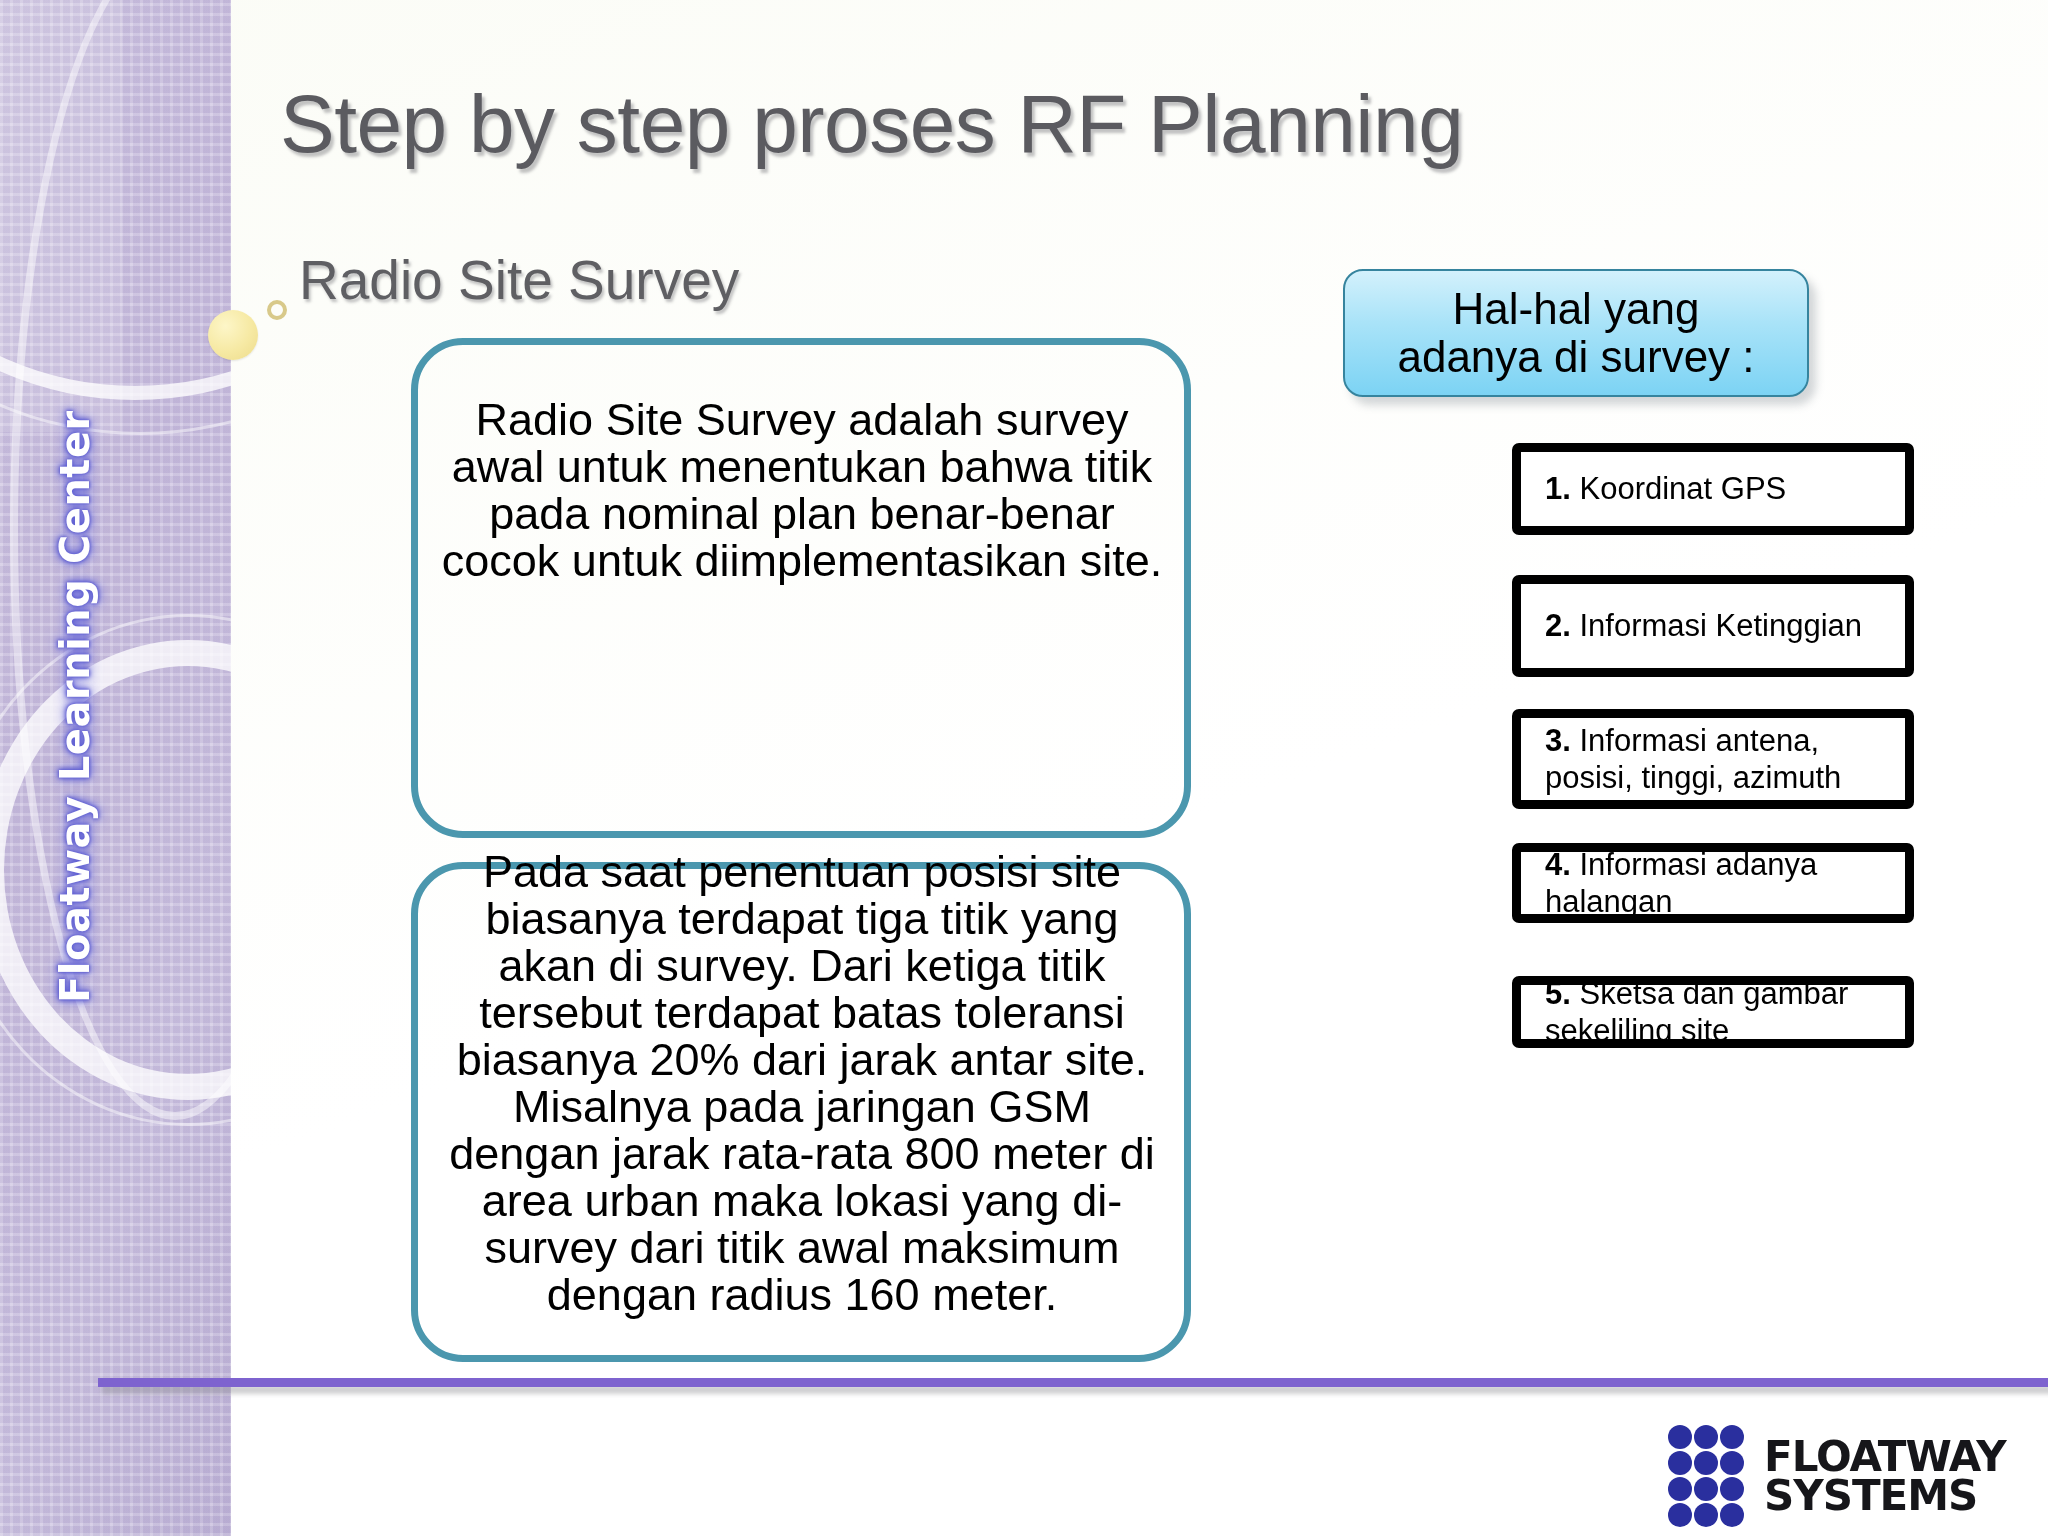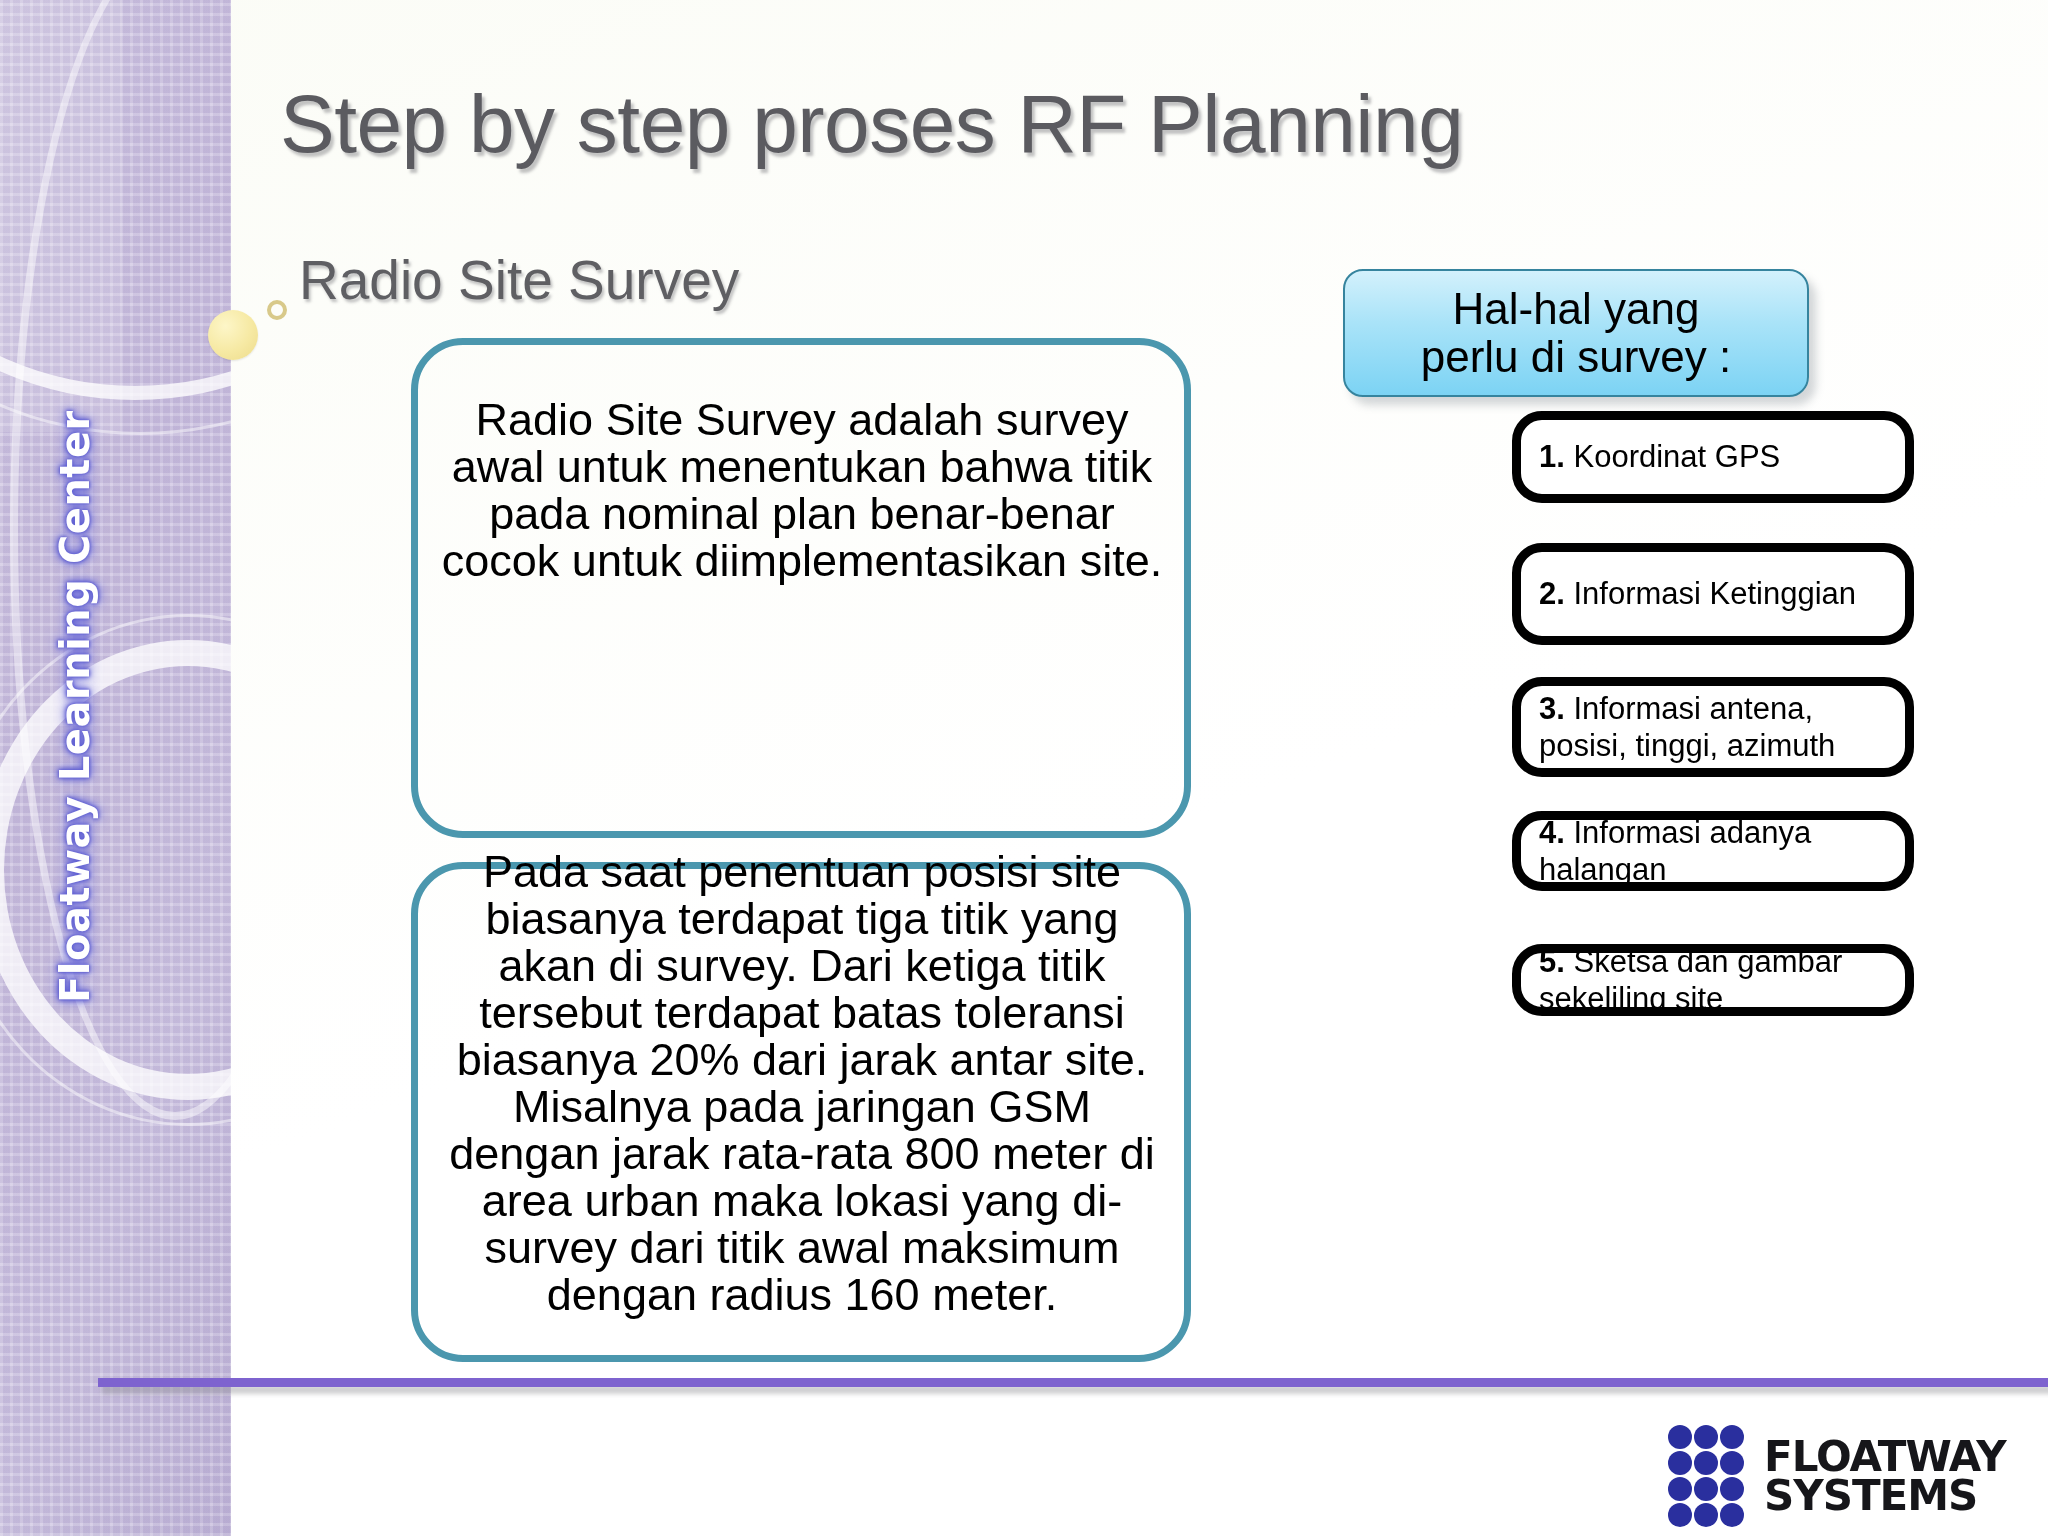--- a/index.html
+++ b/index.html
@@ -132,26 +132,27 @@
     color: #000000;
     white-space: pre-line;
   }
 
   
   .num-box {
     position: absolute;
     left: 1512px;
     width: 402px;
     border: 9px solid #000000;
-    border-radius: 30px;
+    border-radius: 7px;
     box-sizing: border-box;
     background: #ffffff;
     display: flex;
     align-items: center;
-    padding: 6px 0 6px 18px;
+    padding: 6px 0 6px 24px;
+    margin-top: 32px;
   }
   .num-text {
     font-size: 31px;
     line-height: 1.2;
     color: #000000;
   }
   .num-text b { font-weight: bold; }
 
   
   #hr-line {
@@ -220,21 +221,21 @@
   <h2 id="subtitle">Radio Site Survey</h2>
 
   <div class="teal-box" style="left:411px;top:338px;width:780px;height:500px;"></div>
   <div class="teal-text" style="left:432px;top:396px;width:740px;">Radio Site Survey adalah survey awal untuk menentukan bahwa titik pada nominal plan benar-benar cocok untuk diimplementasikan site.</div>
 
   <div class="teal-box" style="left:411px;top:862px;width:780px;height:500px;"></div>
   <div class="teal-text" style="left:432px;top:848px;width:740px;">Pada saat penentuan posisi site biasanya terdapat tiga titik yang akan di survey.  Dari ketiga titik tersebut terdapat batas toleransi biasanya 20% dari jarak antar site. Misalnya pada jaringan GSM dengan jarak rata-rata 800 meter di area urban maka lokasi yang di-survey dari titik awal maksimum dengan radius 160 meter.</div>
 
   <div id="callout">
     <div id="callout-text">Hal-hal yang
-perlu di survey :</div>
+adanya di survey :</div>
   </div>
 
   <div class="num-box" style="top:411px;height:92px;">
     <div class="num-text">
       <b>1.</b>
       <span>Koordinat GPS</span>
     </div>
   </div>
 
   <div class="num-box" style="top:543px;height:102px;">

